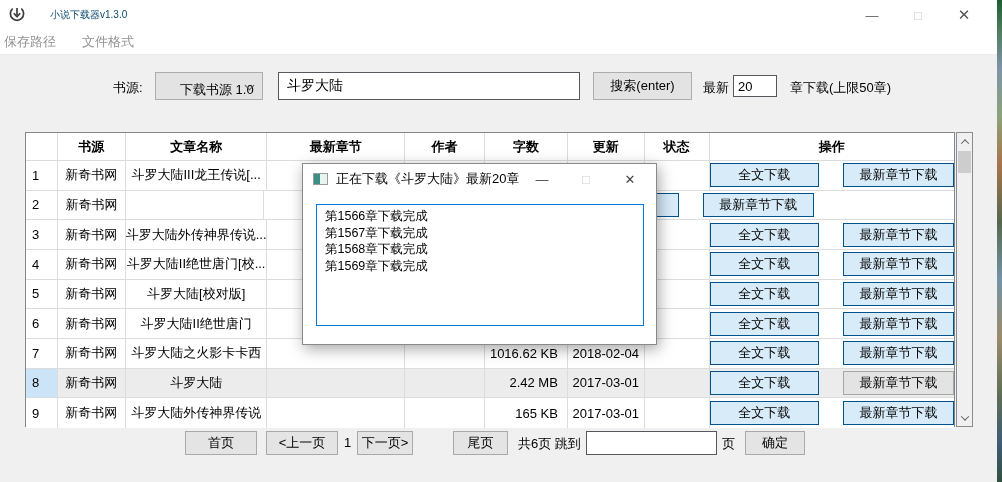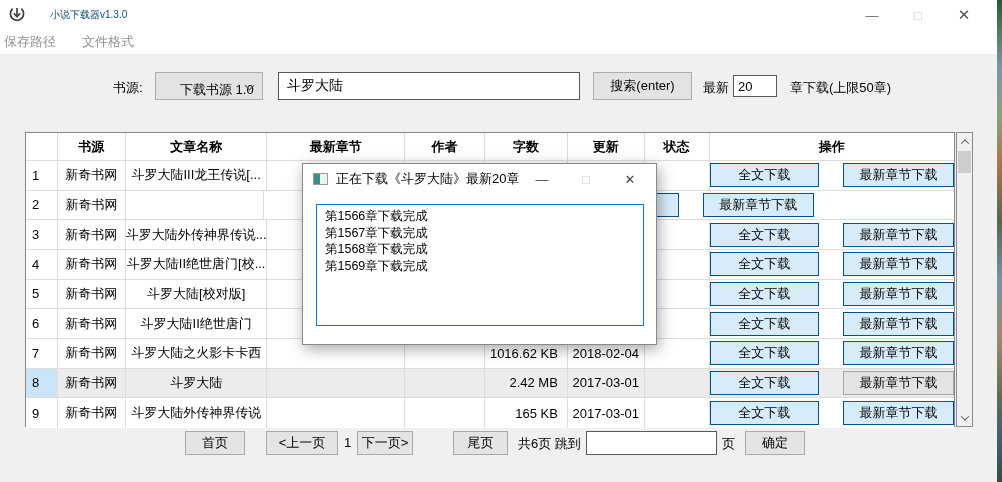--- a/index.html
+++ b/index.html
@@ -95,21 +95,21 @@
     border:1px solid var(--dialog-box-border); background:#fff;
     padding:3px 8px; overflow:hidden;
   }
   .dlg-line { font-size:12.5px; line-height:16.5px; color:#000; }
   
   .pager { position:absolute; left:0; top:431px; width:997px; height:24px; }
   .pg-btn {
     position:absolute; top:0; height:24px; background:#e4e4e4; border:1px solid #a9a9a9;
     font-size:13px; font-family:inherit;
   }
-  #pg-first { left:185px; width:60px; }
+  #pg-first { left:185px; width:72px; }
   #pg-prev  { left:266px; width:72px; }
   #pg-cur   { position:absolute; left:344px; top:4px; font-size:13px; }
   #pg-next  { left:357px; width:56px; }
   #pg-last  { left:453px; width:55px; }
   #pg-total { position:absolute; left:518px; top:4px; font-size:13px; }
   .jump-input { position:absolute; left:586px; top:0; width:131px; height:24px; border:1px solid #55585c; background:#fff; font-size:13px; padding:0 5px; font-family:inherit; }
   #pg-suffix { position:absolute; left:722px; top:4px; font-size:13px; }
   #pg-ok { left:745px; width:60px; }
   
   .desktop-edge {

